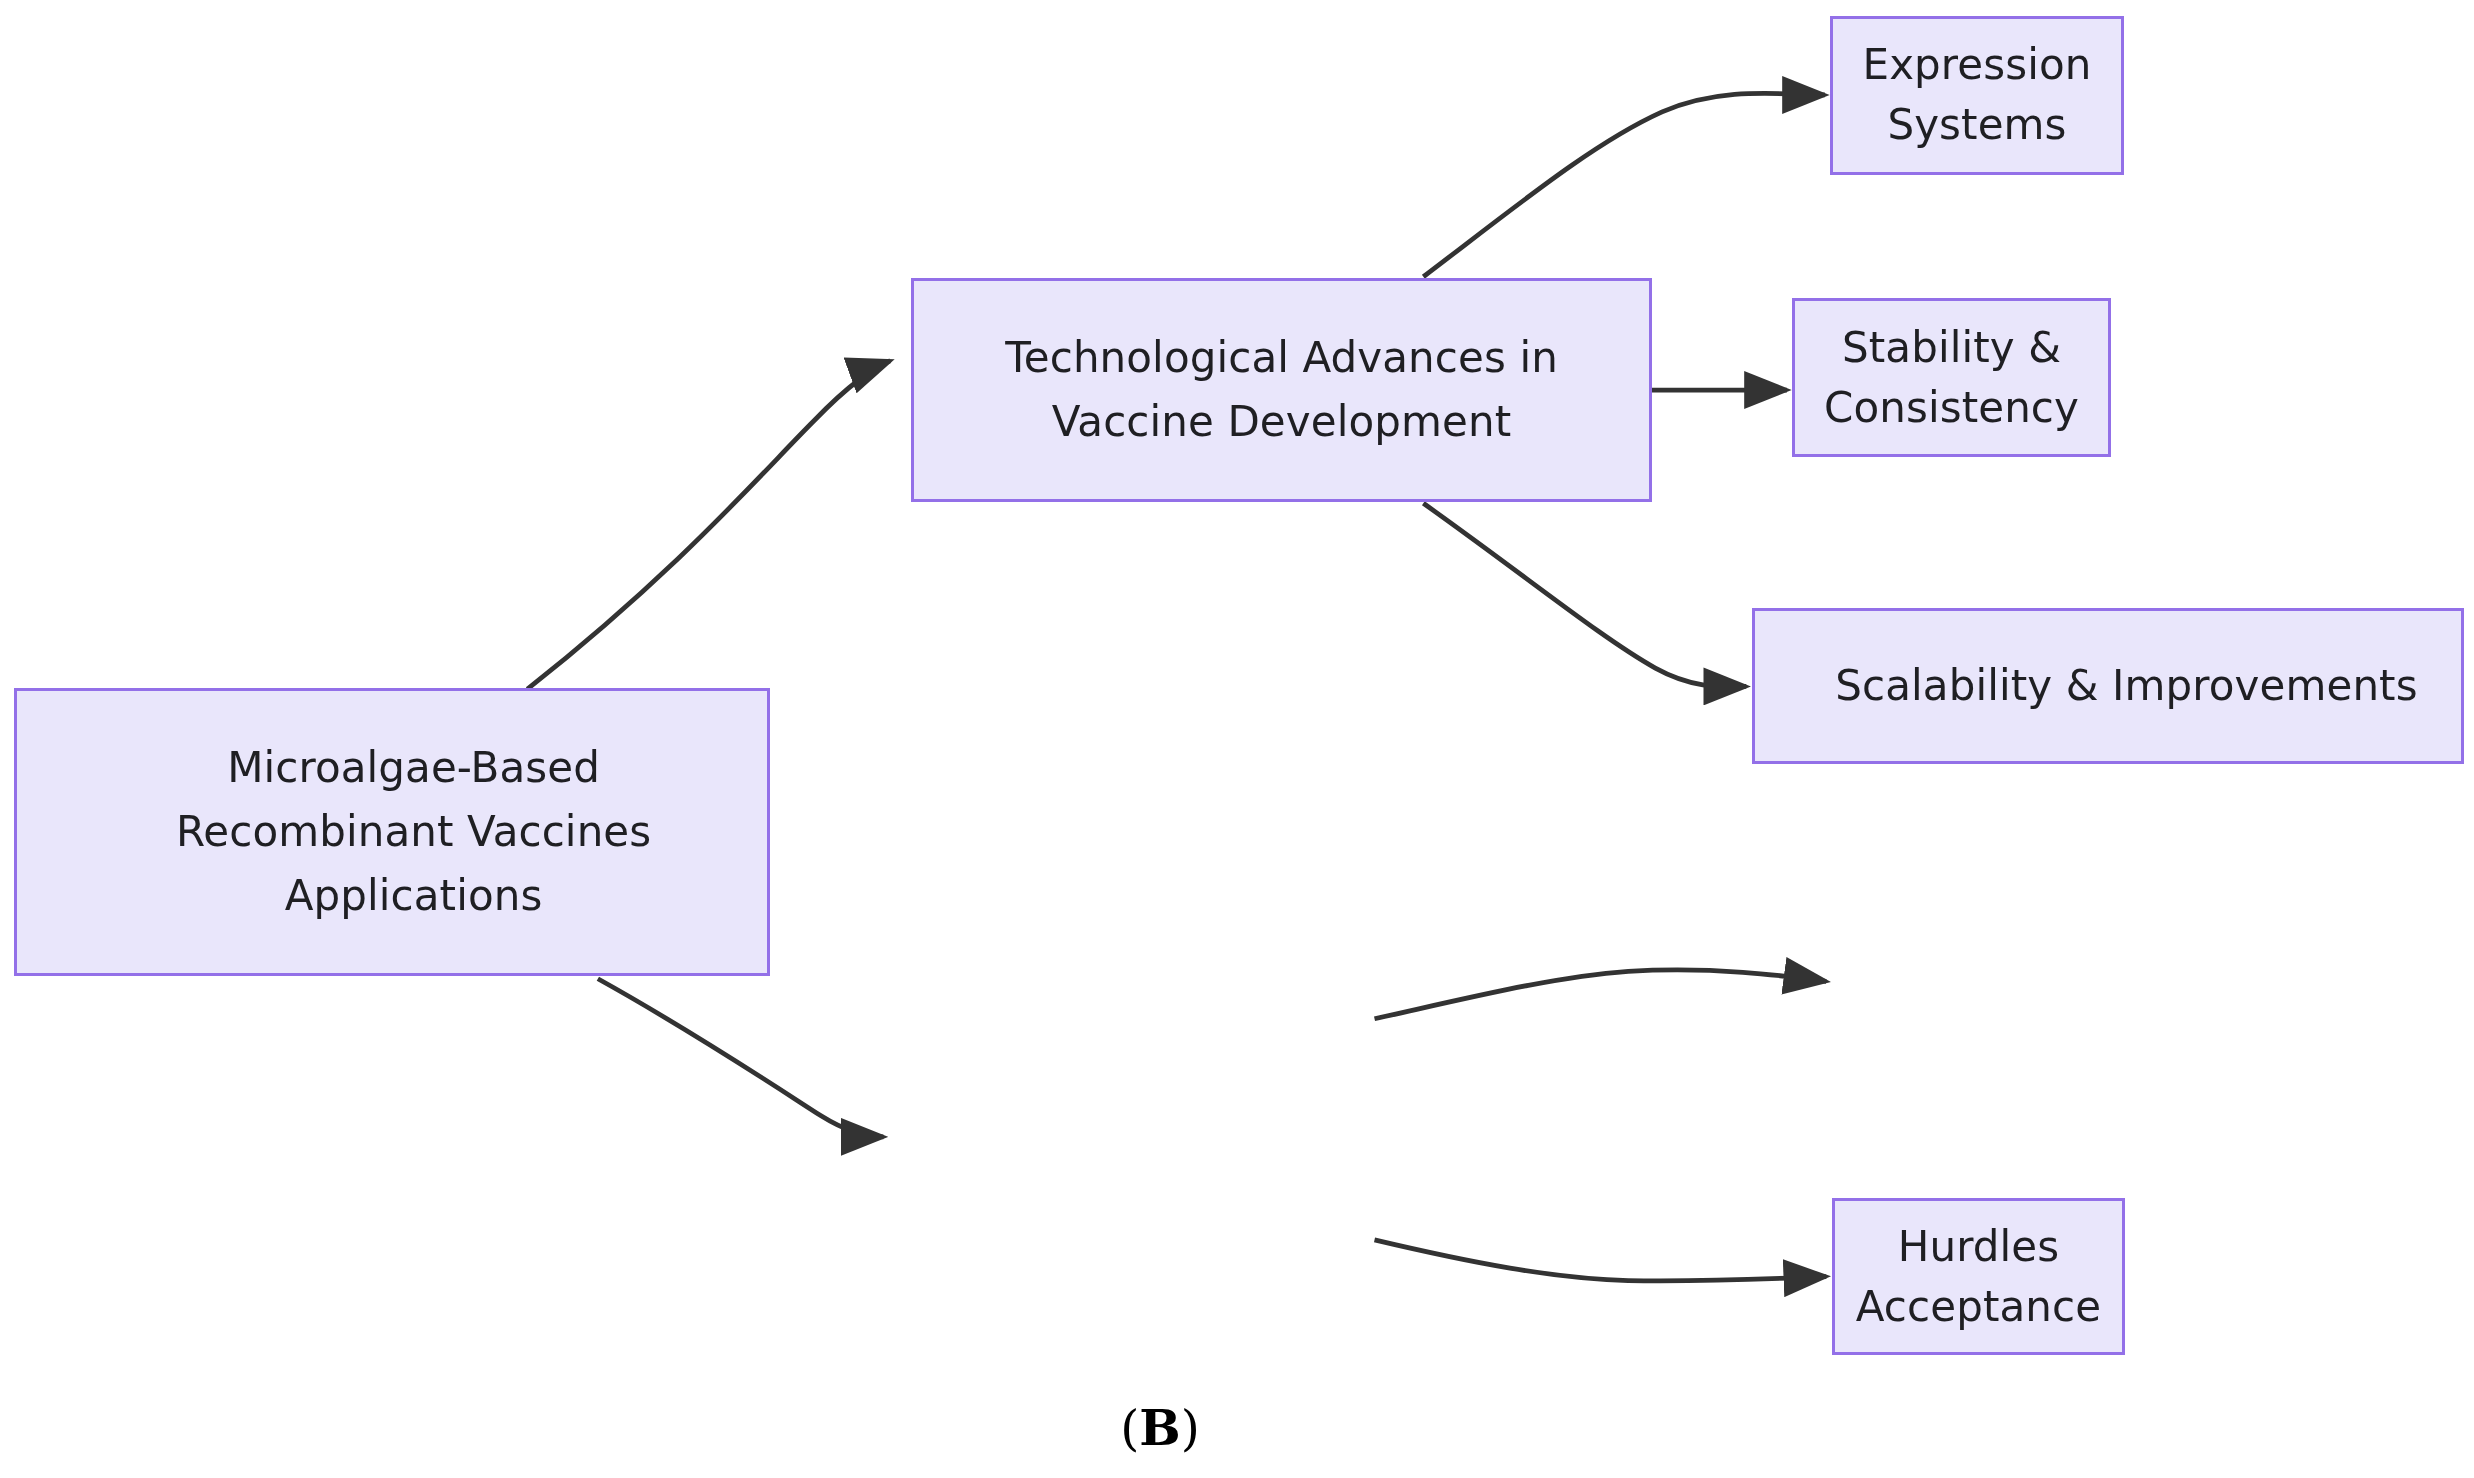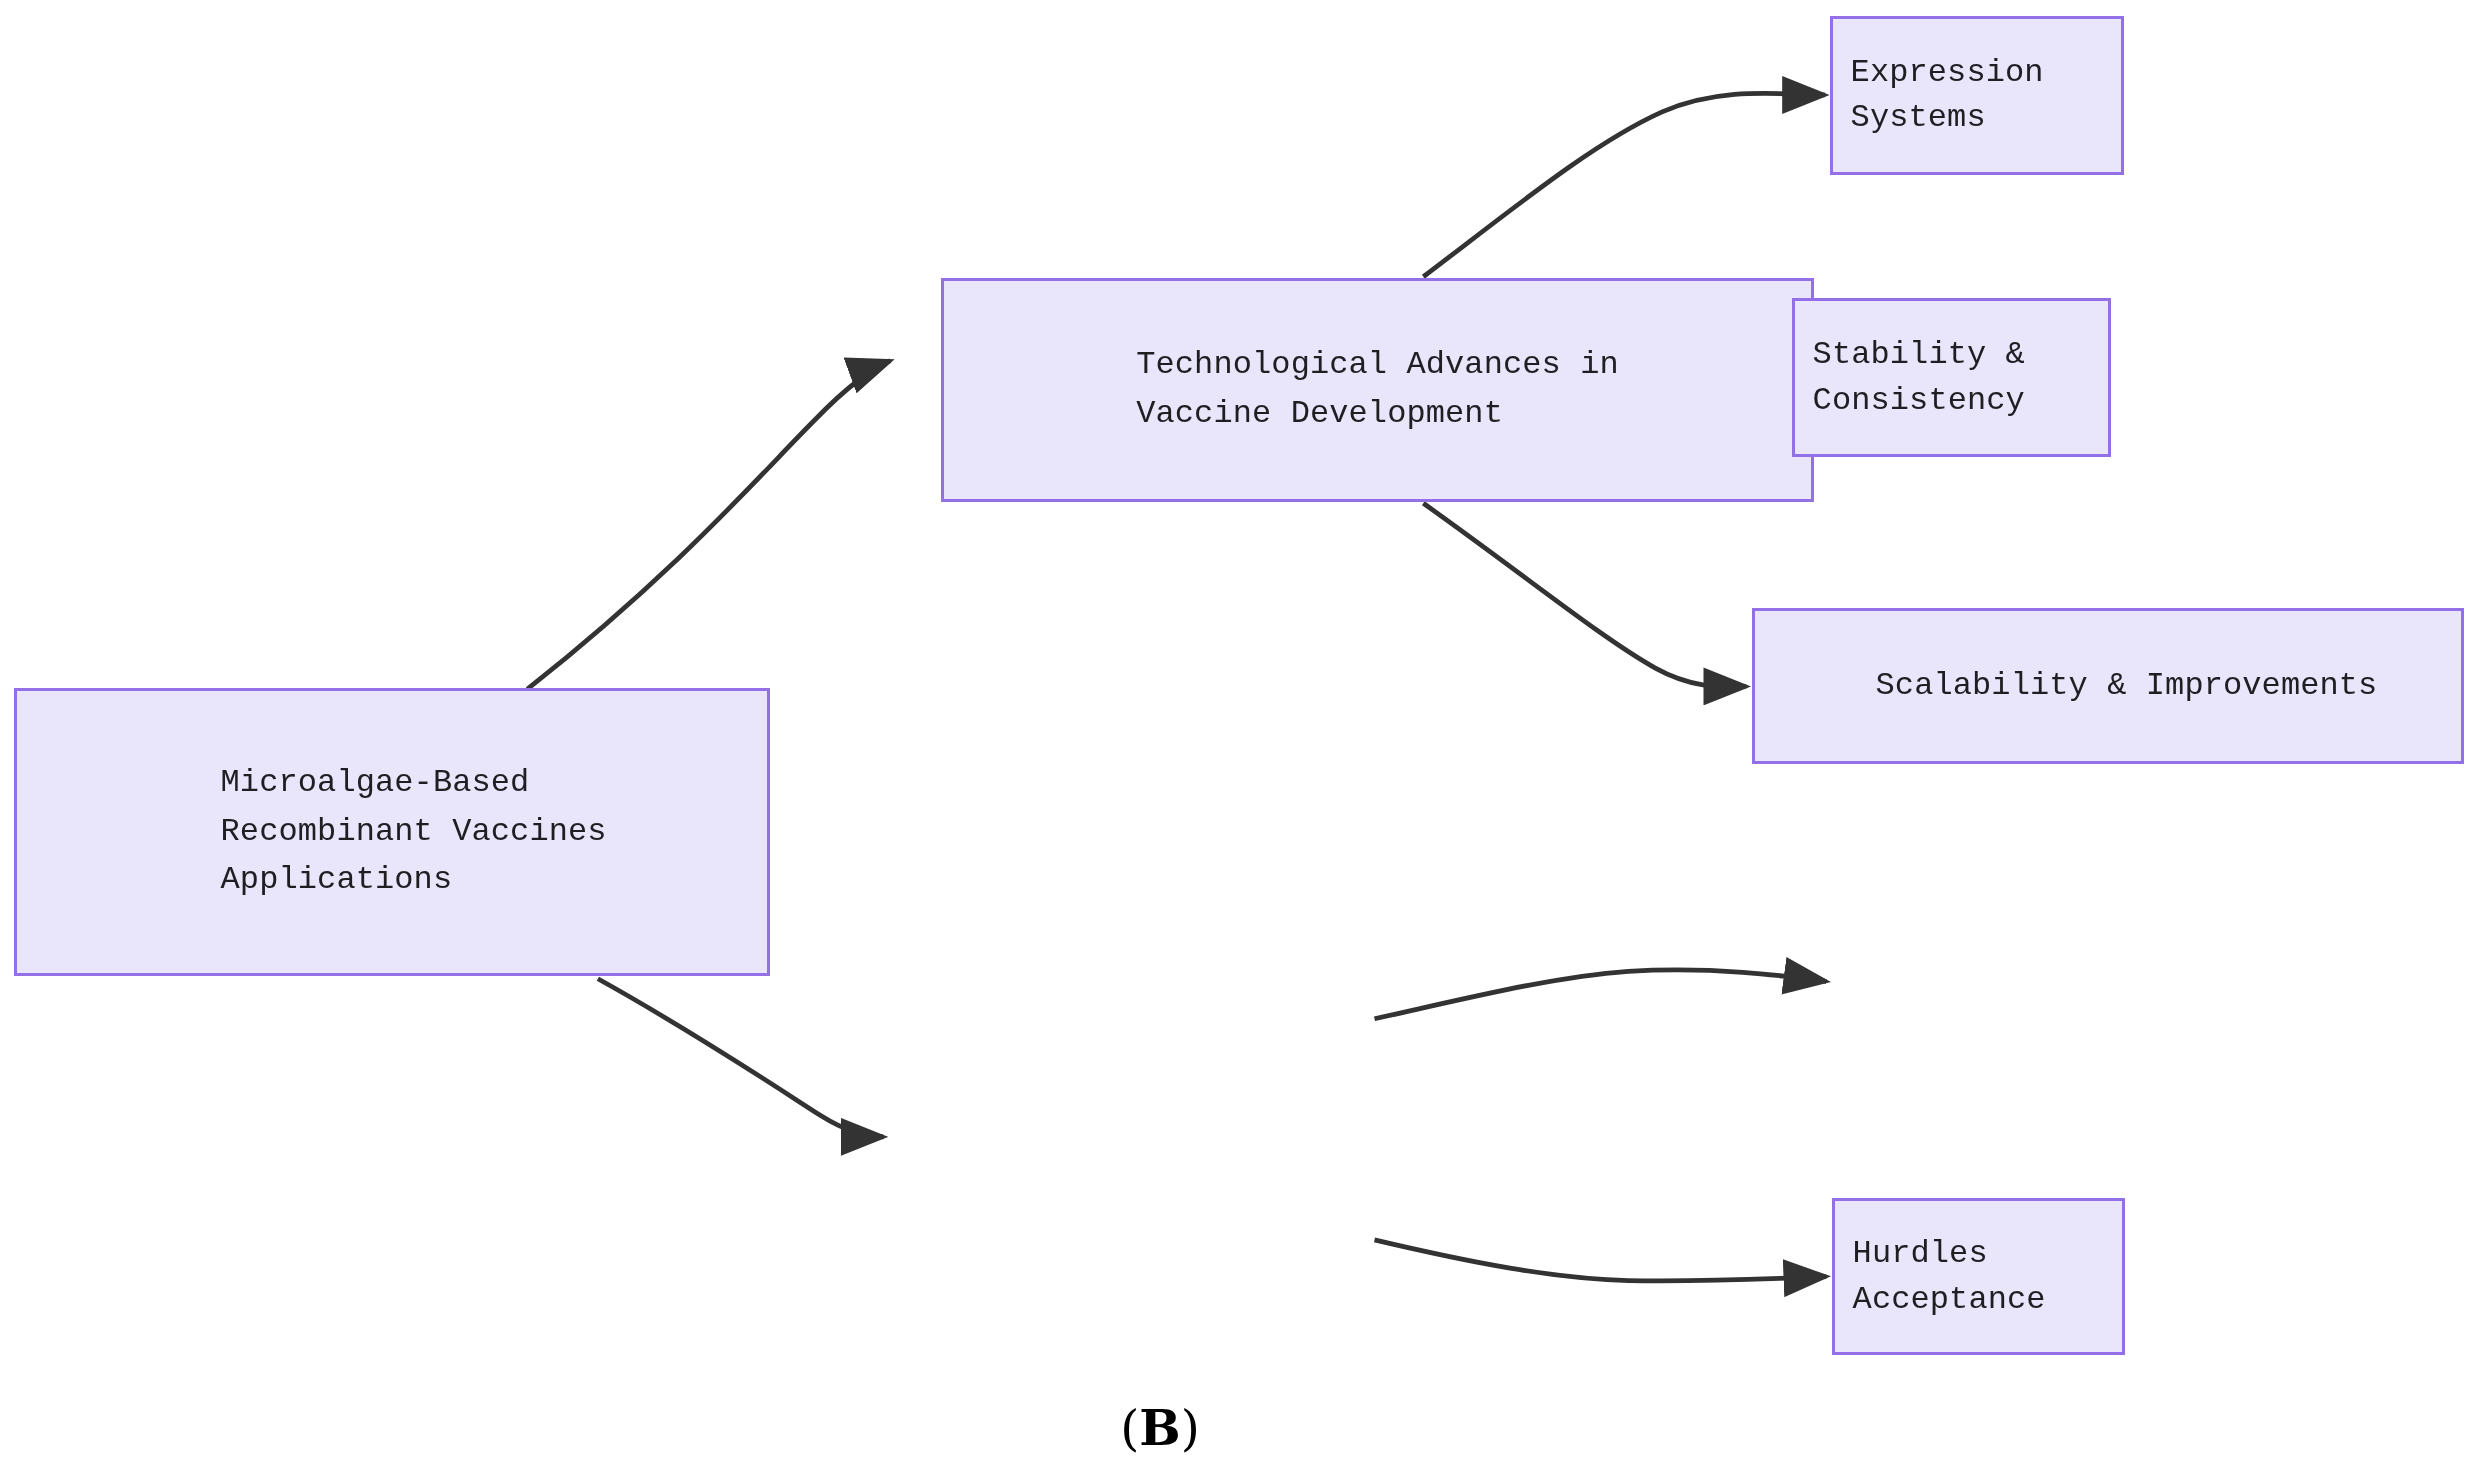--- a/index.html
+++ b/index.html
@@ -28,35 +28,34 @@
     pointer-events: none;
   }
   .node {
     position: absolute;
     box-sizing: border-box;
     background: #E9E6FB;
     border: 3.4px solid #9370E8;
     display: flex;
     align-items: center;
     justify-content: center;
-    text-align: left;
+    text-align: center;
     color: #1f1f23;
-    font-size: 32px;
+    font-size: 42px;
     line-height: 1.42;
     letter-spacing: 0.1px;
-    font-family: Liberation Mono, monospace;
   }
   .node .label {
     display: block;
     padding: 0 17.6px;
     white-space: pre-line;
   }
   
   #node-root      { left: 13.6px;   top: 688px; width: 756px; height: 288px; padding-left: 44px; }
-  #node-tech      { left: 941px; top: 278px;  width: 873px; height: 224px; }
+  #node-tech      { left: 911px; top: 278px;  width: 741px; height: 224px; }
   #node-expr      { left: 1830px; top: 15.6px;   width: 294px;  height: 159px; }
   #node-stab      { left: 1792px; top: 298px;  width: 319px;  height: 159px; }
   #node-scal      { left: 1752px; top: 608px;  width: 712px; height: 156px; padding-left: 37px; }
   #node-chal      { left: 889px; top: 1018px; width: 323px;  height: 224px; }
   #node-reg       { left: 1832px; top: 904px; width: 293px;  height: 157px; }
   #node-mkt       { left: 1832px; top: 1198px; width: 293px;  height: 157px; }
 
   #node-root .label,
   #node-tech .label,
   #node-chal .label { line-height: 1.52; }

